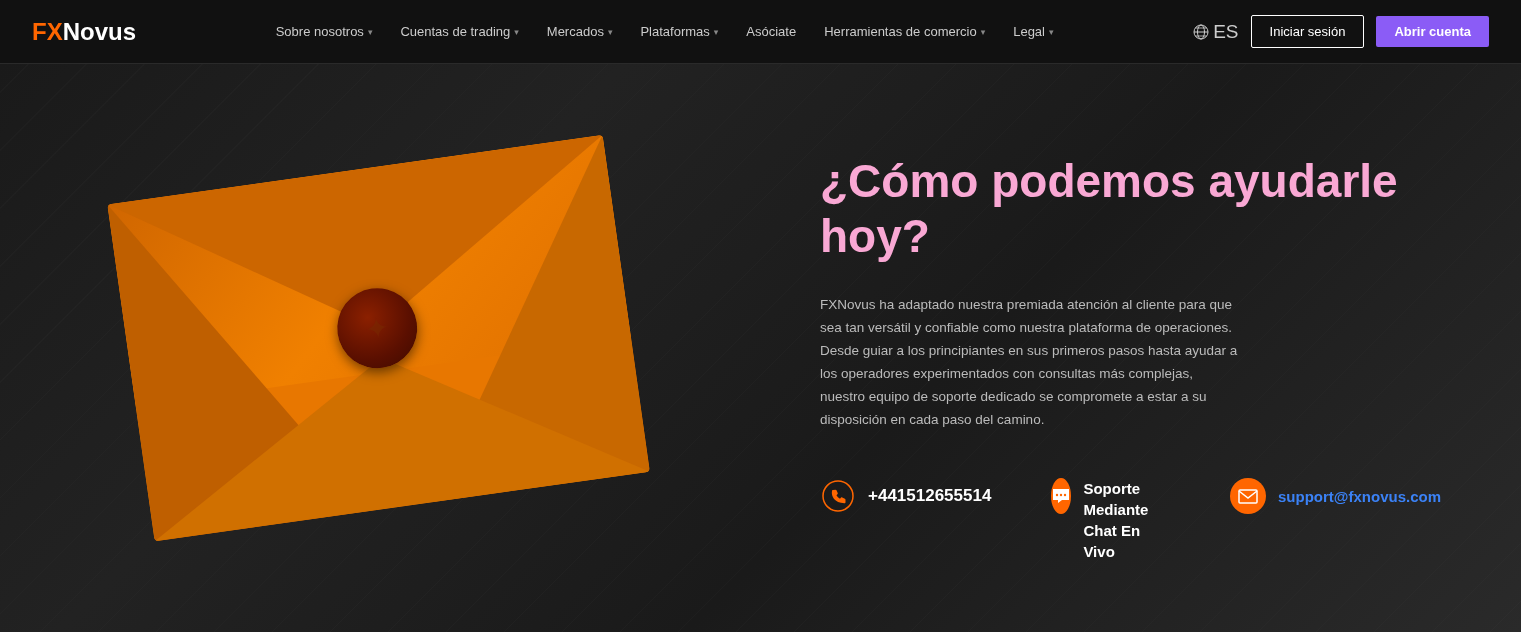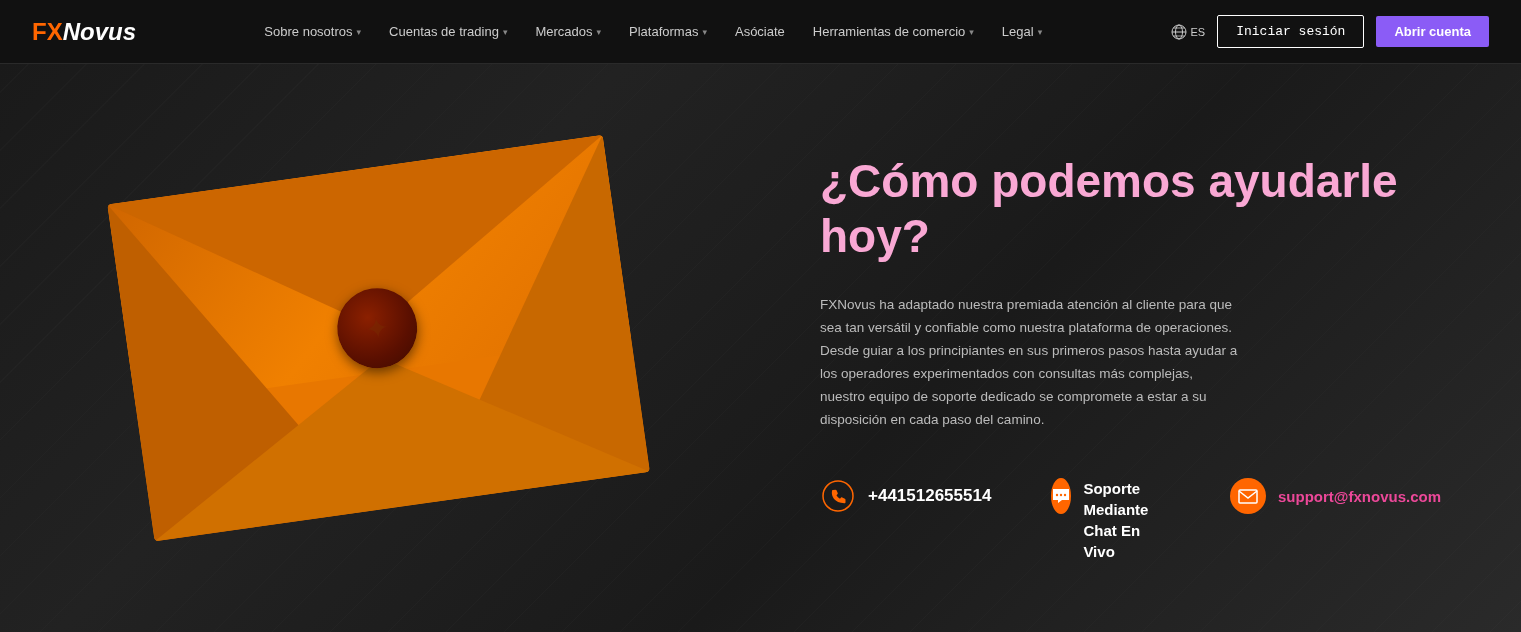--- a/index.html
+++ b/index.html
@@ -30,21 +30,20 @@
     }
     .logo-fx {
       color: #ff6600;
       font-size: 24px;
       font-weight: 900;
     }
     .logo-novus {
       color: #fff;
       font-size: 24px;
       font-weight: 900;
-      font-style: italic;
     }
     .navbar-nav {
       display: flex;
       align-items: center;
       gap: 28px;
       flex: 1;
       justify-content: center;
     }
     .nav-item {
       color: #ccc;
@@ -62,36 +61,35 @@
     .navbar-actions {
       display: flex;
       align-items: center;
       gap: 12px;
     }
     .lang-selector {
       display: flex;
       align-items: center;
       gap: 4px;
       color: #ccc;
-      font-size: 11px;
+      font-size: 19px;
       cursor: pointer;
     }
     .globe-icon {
       width: 16px;
       height: 16px;
     }
     .btn-login {
       border: 1px solid #fff;
       background: transparent;
       color: #fff;
       padding: 8px 18px;
       font-size: 13px;
       cursor: pointer;
       border-radius: 2px;
-      font-family: Liberation Mono, monospace;
     }
     .btn-open {
       background-color: #8b5cf6;
       border: none;
       color: #fff;
       padding: 8px 18px;
       font-size: 13px;
       cursor: pointer;
       border-radius: 2px;
       font-weight: bold;
@@ -312,21 +310,21 @@
       display: flex;
       align-items: center;
       justify-content: center;
       font-size: 16px;
       color: white;
     }
 
     .contact-email {
       font-size: 15px;
       font-weight: 600;
-      color: #ec4899;
+      color: #3b82f6;
     }
   </style>
 </head>
 <body>
 
 <nav class="navbar">
   <div class="navbar-logo">
     <span class="logo-fx">FX</span>
     <span class="logo-novus">Novus</span>
   </div>

